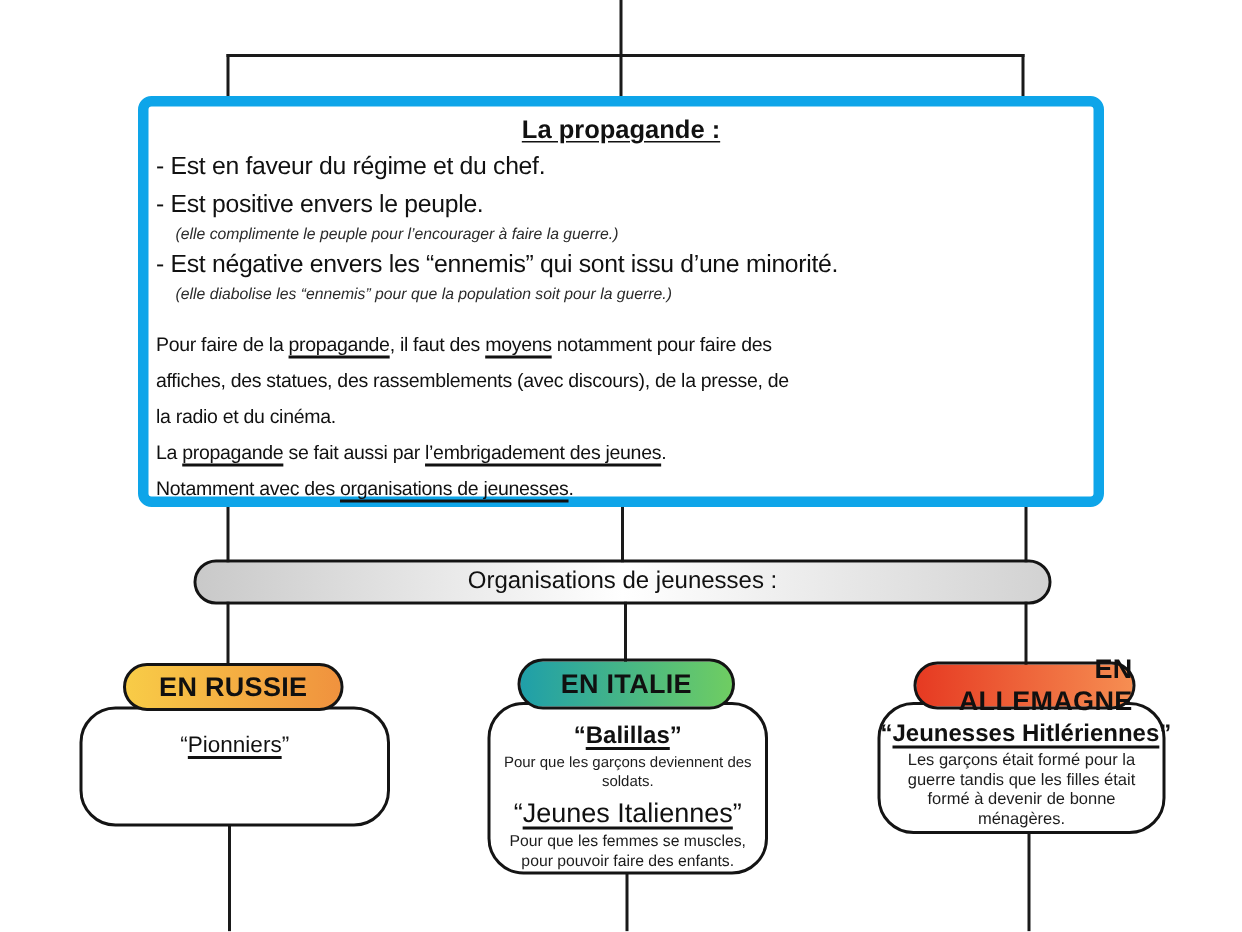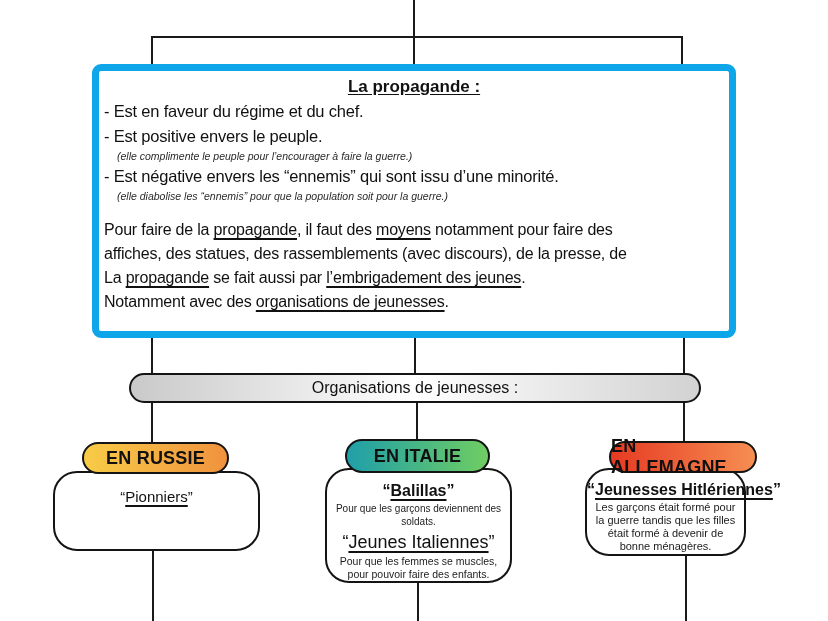--- a/index.html
+++ b/index.html
@@ -18,21 +18,21 @@
   .mainbox{
     position:absolute;left:92px;top:64px;width:644px;height:274px;
     background:#fff;border:7px solid #0ea5e9;border-radius:9px;
     box-sizing:border-box;padding:4px 5px 0 5px;z-index:2;
   }
   .mb-title{text-align:center;font-weight:bold;font-size:17px;line-height:24px;
     text-decoration:underline;text-underline-offset:2px;}
   .mb-bullet{font-size:16.5px;line-height:25px;white-space:nowrap;letter-spacing:-0.2px;}
   .mb-note{font-size:10.5px;line-height:15px;font-style:italic;margin-left:13px;color:#2a2a2a;white-space:nowrap;}
   .mb-gap{height:14px;}
-  .mb-line{font-size:16px;line-height:24px;white-space:nowrap;letter-spacing:-0.2px;}
+  .mb-line{font-size:13px;line-height:24px;white-space:nowrap;letter-spacing:-0.2px;}
   .useg{text-decoration:underline;text-underline-offset:2.5px;text-decoration-thickness:1.5px;}
 
   
   .orgpill{
     position:absolute;left:129px;top:373px;width:572px;height:30px;
     border:2px solid #141414;border-radius:17px;box-sizing:border-box;
     background:linear-gradient(90deg,#c9c9c9 0%,#ffffff 50%,#d2d2d2 100%);
     display:flex;align-items:center;justify-content:center;
     font-size:16px;z-index:2;
   }
@@ -44,22 +44,22 @@
   }
   .tagpill{
     position:absolute;border:2px solid #141414;border-radius:17px;box-sizing:border-box;
     display:flex;align-items:center;justify-content:center;
     font-weight:bold;font-size:18px;letter-spacing:0.2px;z-index:3;color:#101010;
   }
   #russia-card{left:53px;top:471px;width:207px;height:80px;padding-top:14px;}
   #russia-pill{left:82px;top:442px;width:147px;height:32px;}
   #italy-card{left:325px;top:468px;width:187px;height:115px;padding-top:10px;}
   #italy-pill{left:345px;top:439px;width:145px;height:34px;}
-  #germany-card{left:585px;top:468px;width:161px;height:88px;padding-top:9px;}
-  #germany-pill{left:609px;top:441px;width:148px;height:32px;}
+  #germany-card{left:585px;top:468px;width:192px;height:88px;padding-top:9px;}
+  #germany-pill{left:609px;top:441px;width:148px;height:32px;text-align:right;}
 
   .org-name{font-size:15px;line-height:20px;white-space:nowrap;}
   .org-name-lg{font-size:18px;line-height:24px;white-space:nowrap;}
   .org-name-md{font-size:15px;line-height:21px;white-space:nowrap;font-weight:bold;}
   .org-desc{font-size:10px;line-height:13px;color:#1c1c1c;padding:1px 4px 2px 4px;}
 </style>
 </head>
 <body>
 
 <div id="canvas">
@@ -84,20 +84,21 @@
   <div class="mainbox">
     <div class="mb-title">La propagande :</div>
     <div class="mb-bullet">- Est en faveur du régime et du chef.</div>
     <div class="mb-bullet">- Est positive envers le peuple.</div>
     <div class="mb-note">(elle complimente le peuple pour l’encourager à faire la guerre.)</div>
     <div class="mb-bullet">- Est négative envers les “ennemis” qui sont issu d’une minorité.</div>
     <div class="mb-note">(elle diabolise les “ennemis” pour que la population soit pour la guerre.)</div>
     <div class="mb-gap"></div>
     <div class="mb-line">Pour faire de la <span class="useg">propagande</span>, il faut des <span class="useg">moyens</span> notamment pour faire des</div>
     <div class="mb-line">affiches, des statues, des rassemblements (avec discours), de la presse, de</div>
+    <div class="mb-line">la radio et du cinéma.</div>
     <div class="mb-line">La <span class="useg">propagande</span> se fait aussi par <span class="useg">l’embrigadement des jeunes</span>.</div>
     <div class="mb-line">Notamment avec des <span class="useg">organisations de jeunesses</span>.</div>
   </div>
 
   <div class="orgpill">
     <span>Organisations de jeunesses :</span>
   </div>
 
   <div class="card" id="russia-card">
     <div class="org-name">“<span class="useg">Pionniers</span>”</div>

